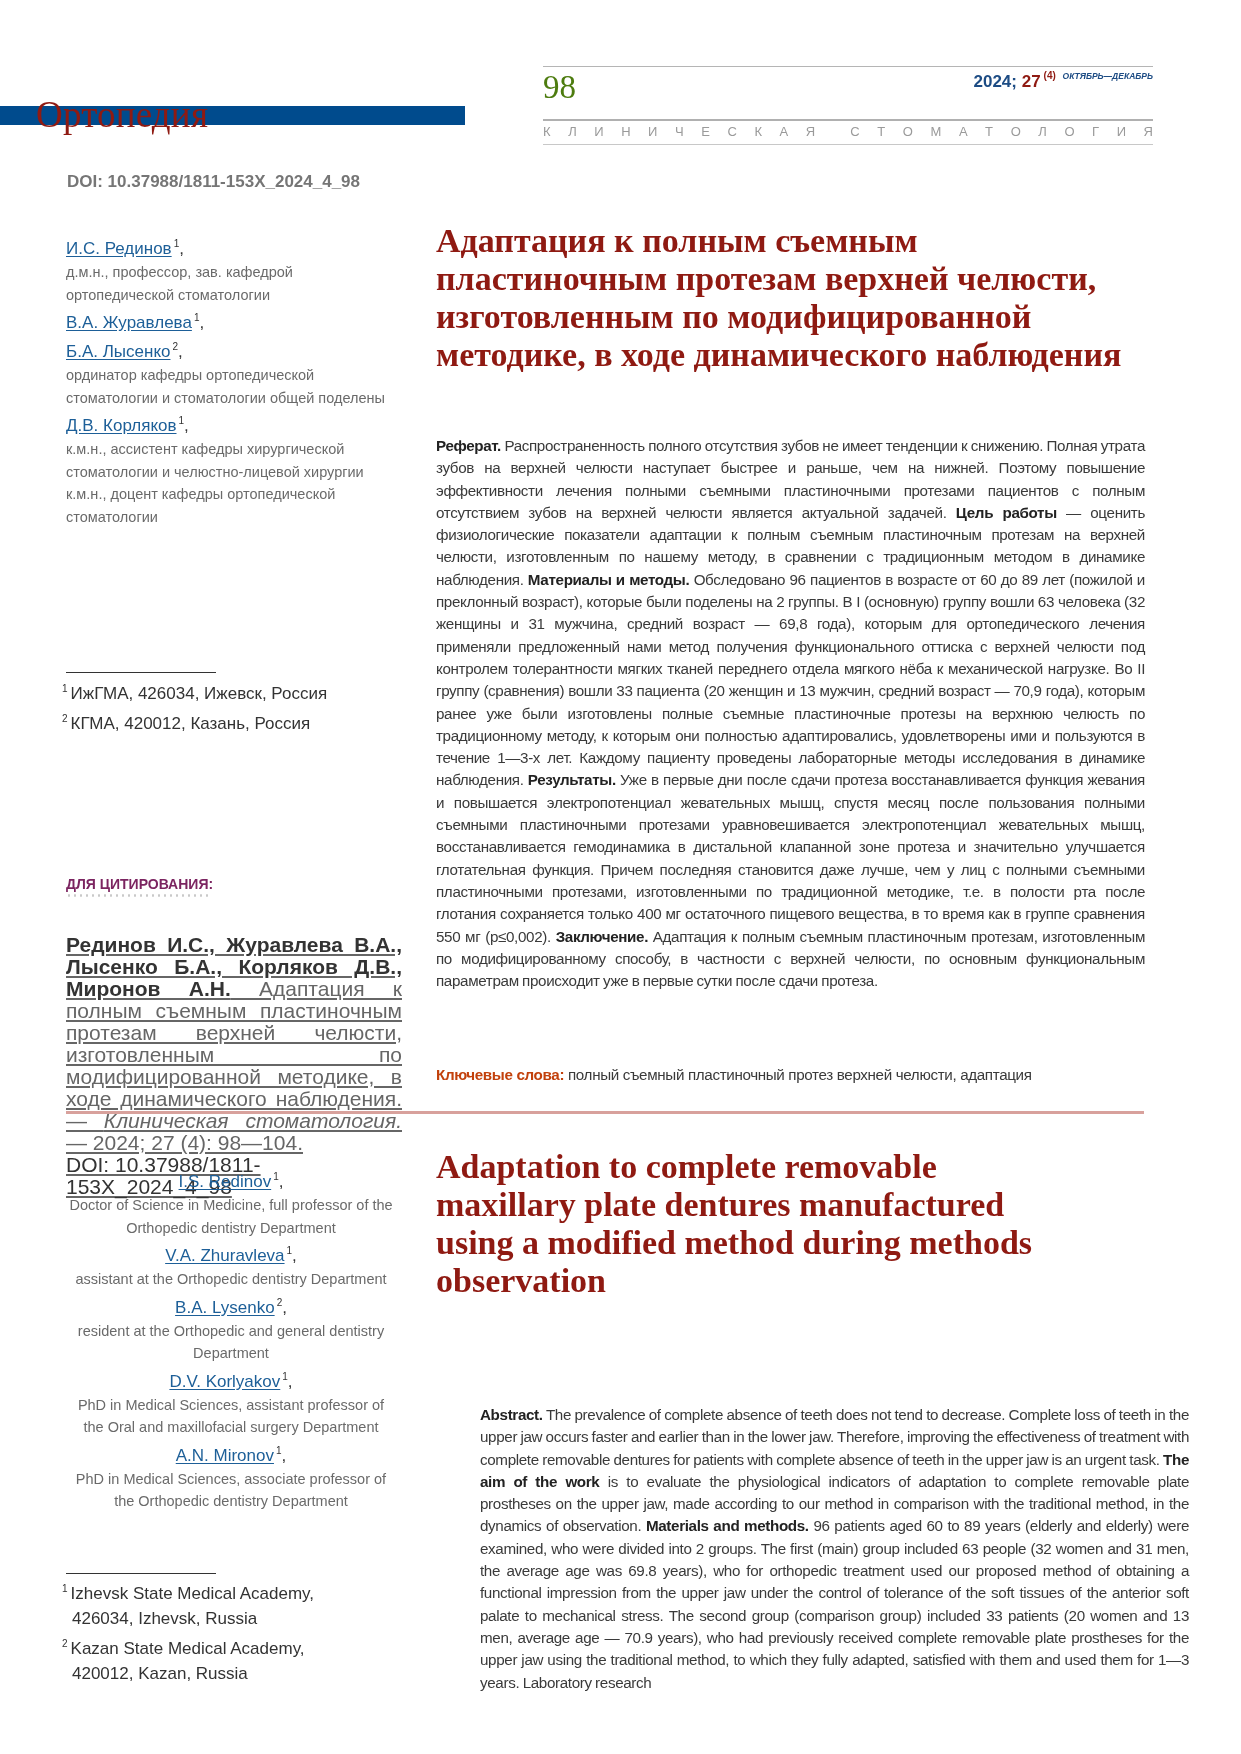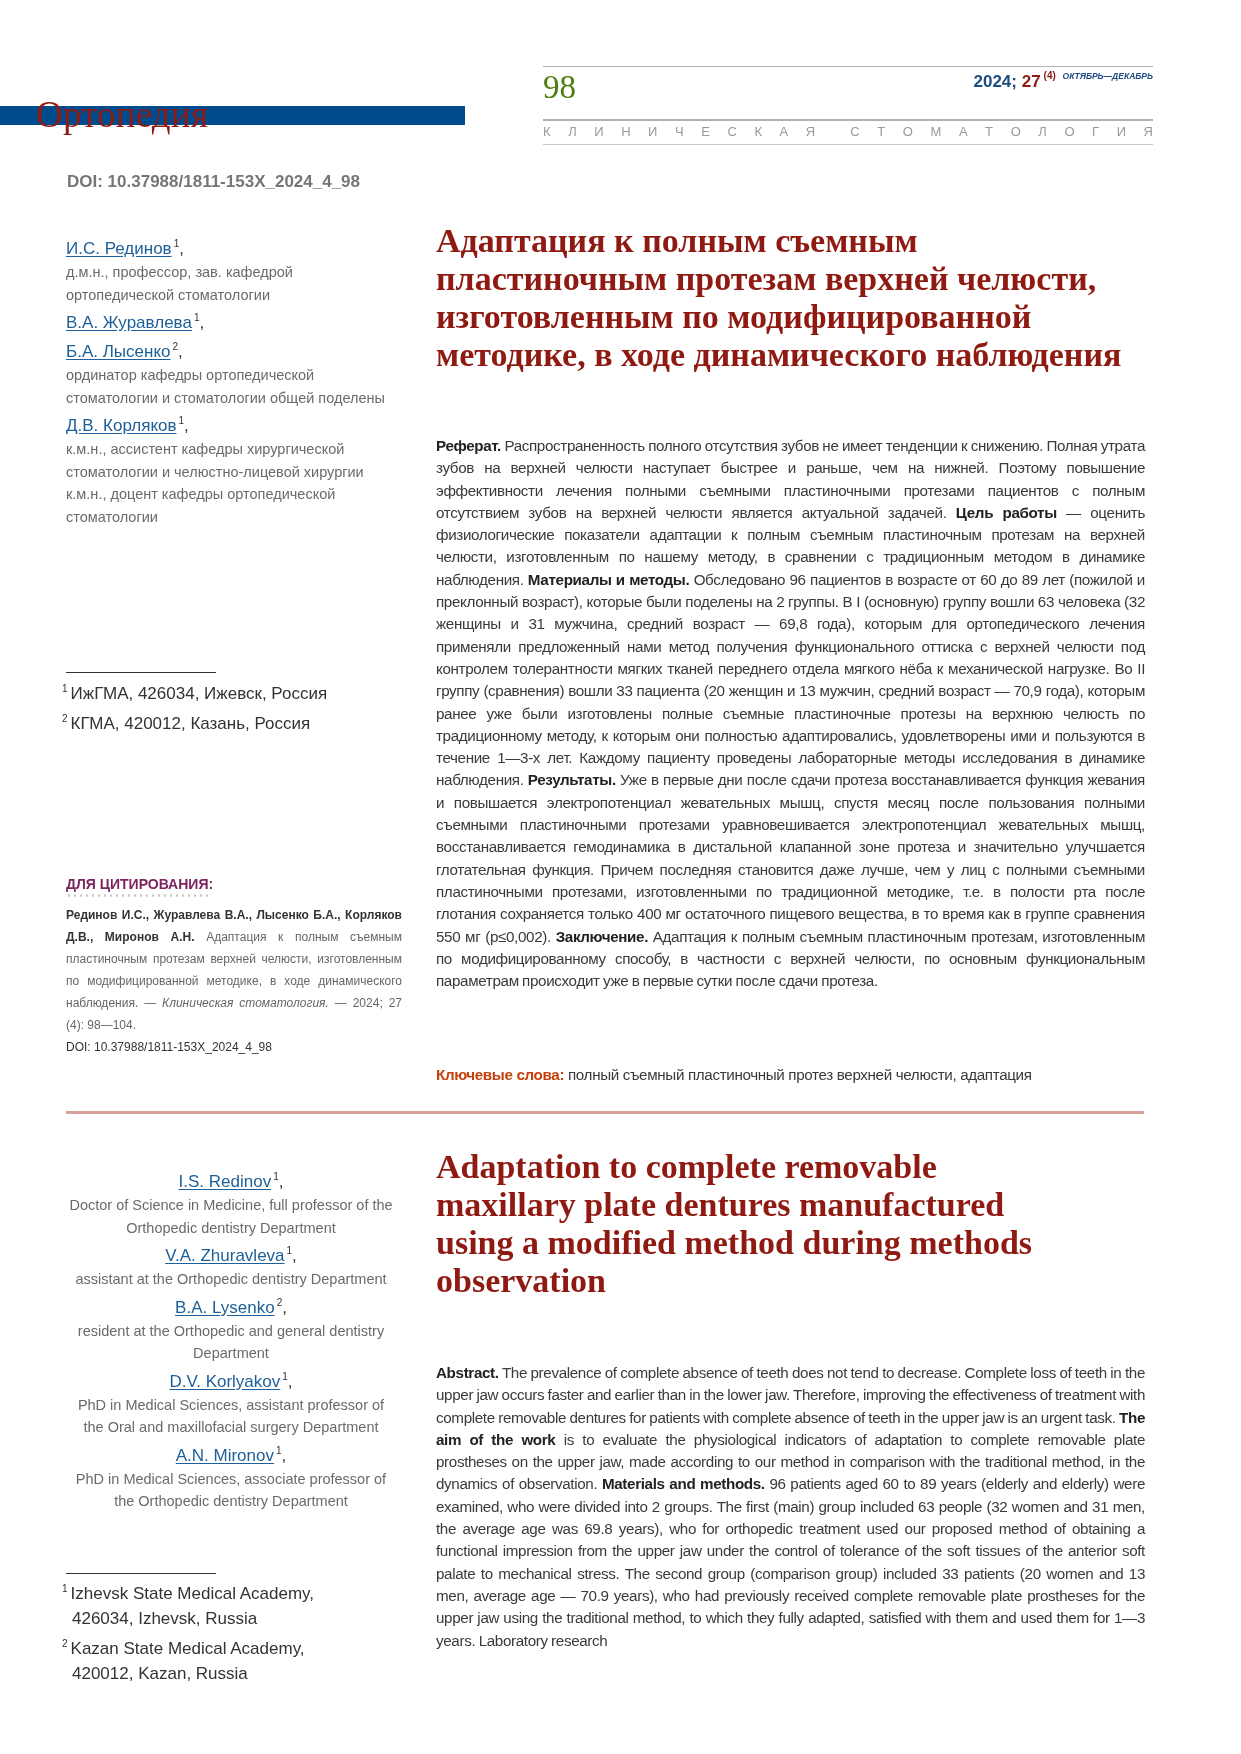--- a/index.html
+++ b/index.html
@@ -32,33 +32,33 @@
   .authors.ru { top: 232px; }
   .authors.en { top: 1165px; text-align: center; }
 
   .aff-rule { position: absolute; left: 66px; width: 150px; height: 1px; background: #333; }
   .affs { position: absolute; left: 62px; width: 340px; font-size: 17px; color: #333; line-height: 25px; }
   .affs sup { font-size: 10px; vertical-align: 7px; margin-right: 3px; }
   .affs .aff-indent { padding-left: 10px; }
 
   .cite-label { position: absolute; left: 66px; top: 876px; font-size: 14px; font-weight: bold; color: #7b2460; }
   .cite-dots { position: absolute; left: 66px; top: 894px; width: 145px; height: 3px; background-image: radial-gradient(circle, #c9c9c9 1px, transparent 1.4px); background-size: 6px 3px; }
-  .cite-text { position: absolute; left: 66px; top: 904px; width: 336px; font-size: 12px; line-height: 22px; color: #666; text-align: justify; }
+  .cite-text { position: absolute; left: 66px; top: 934px; width: 336px; font-size: 21px; line-height: 22px; color: #666; text-align: justify; text-decoration: underline; }
   .cite-text .authors-b { color: #333; font-weight: bold; font-family: "Liberation Sans", sans-serif; }
   .cite-text .journal-i { font-style: italic; }
   .cite-text .cite-doi { color: #333; display: block; text-align: left; }
 
   .title { position: absolute; left: 436px; font-family: "Liberation Serif", serif; color: #8f1a12; font-size: 34px; line-height: 38px; }
   .title.ru { top: 222px; width: 720px; }
   .title.en { top: 1148px; width: 600px; }
 
   .abstract { position: absolute; left: 436px; width: 709px; font-family: "Liberation Sans", sans-serif; font-size: 15.2px; line-height: 22.3px; color: #3a3a3a; text-align: justify; letter-spacing: -0.35px; word-spacing: -0.5px; }
   .abstract b { color: #222; }
   .abstract.ru { top: 435px; }
-  .abstract.en { top: 1362px; }
+  .abstract.en { top: 1404px; margin-left: 44px; }
   .keywords { position: absolute; left: 436px; top: 1066px; font-size: 15.2px; color: #3a3a3a; letter-spacing: -0.35px; }
   .keywords b { color: #c2410c; }
 
   .divider { position: absolute; left: 66px; top: 1111px; width: 1078px; height: 3px; background: #d8a19c; }
 </style>
 </head>
 <body>
 
 <div class="section-title">Ортопедия</div>
 <div class="blue-bar"></div>

